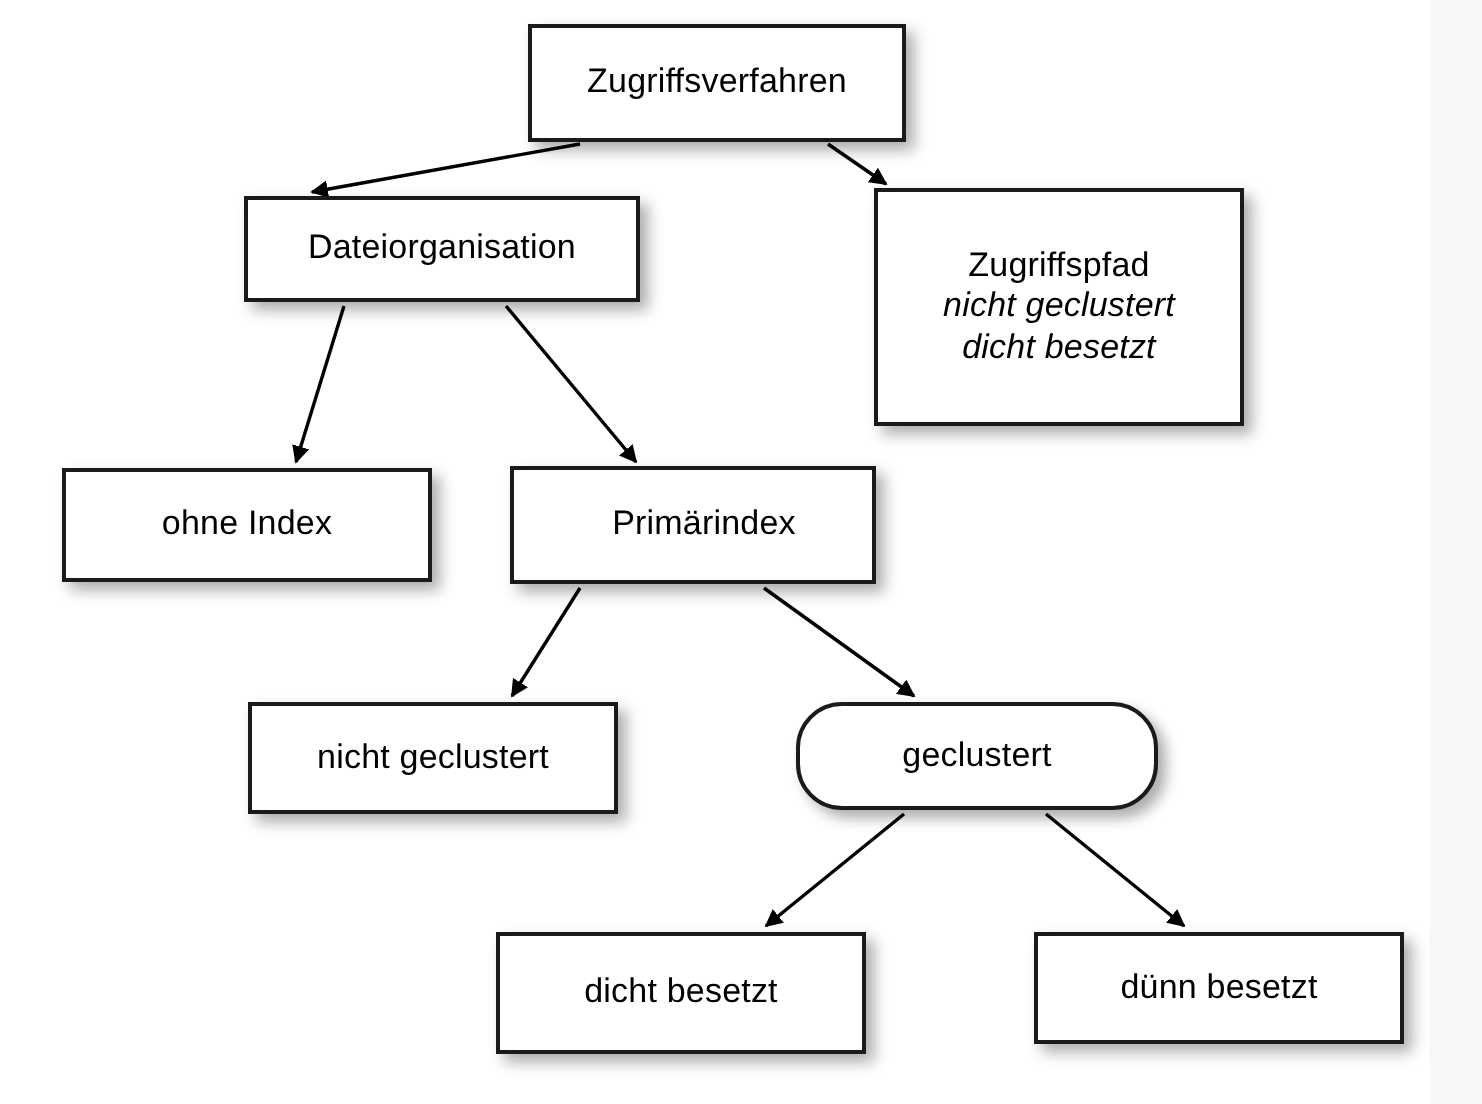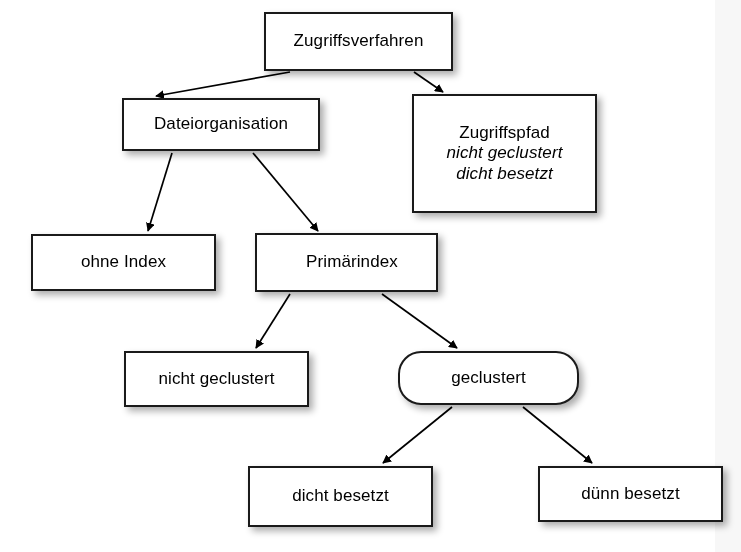--- a/index.html
+++ b/index.html
@@ -80,38 +80,38 @@
       </g>
   </svg>
 
   <div id="node-layer">
       <div class="node" style="left: 264px; top: 12px; width: 189px; height: 59px; border-color: rgb(26, 26, 26); background: rgb(255, 255, 255);">
         <span class="line">Zugriffsverfahren</span>
       </div>
       <div class="node" style="left: 122px; top: 98px; width: 198px; height: 53px; border-color: rgb(26, 26, 26); background: rgb(255, 255, 255);">
         <span class="line">Dateiorganisation</span>
       </div>
-      <div class="node" style="left: 412px; top: 94px; width: 185px; height: 119px; border-color: rgb(26, 26, 26); background: rgb(255, 255, 255);">
+      <div class="node" style="left: 437px; top: 94px; width: 185px; height: 119px; border-color: rgb(26, 26, 26); background: rgb(255, 255, 255);">
         <span class="line">Zugriffspfad</span>
         <span class="line italic">nicht geclustert</span>
         <span class="line italic">dicht besetzt</span>
       </div>
       <div class="node" style="left: 31px; top: 234px; width: 185px; height: 57px; border-color: rgb(26, 26, 26); background: rgb(255, 255, 255);">
         <span class="line">ohne Index</span>
       </div>
       <div class="node" style="left: 255px; top: 233px; width: 183px; height: 59px; border-color: rgb(26, 26, 26); background: rgb(255, 255, 255); padding-left: 11px;">
         <span class="line">Primärindex</span>
       </div>
       <div class="node" style="left: 124px; top: 351px; width: 185px; height: 56px; border-color: rgb(26, 26, 26); background: rgb(255, 255, 255);">
         <span class="line">nicht geclustert</span>
       </div>
       <div class="node" style="left: 398px; top: 351px; width: 181px; height: 54px; border-color: rgb(26, 26, 26); background: rgb(255, 255, 255); border-radius: 23px;">
         <span class="line">geclustert</span>
       </div>
       <div class="node" style="left: 248px; top: 466px; width: 185px; height: 61px; border-color: rgb(26, 26, 26); background: rgb(255, 255, 255);">
         <span class="line">dicht besetzt</span>
       </div>
-      <div class="node" style="left: 538px; top: 466px; width: 185px; height: 56px; border-color: rgb(26, 26, 26); background: rgb(255, 255, 255);">
+      <div class="node" style="left: 517px; top: 466px; width: 185px; height: 56px; border-color: rgb(26, 26, 26); background: rgb(255, 255, 255);">
         <span class="line">dünn besetzt</span>
       </div>
     </div>
 
 </div>
 
 </body></html>

